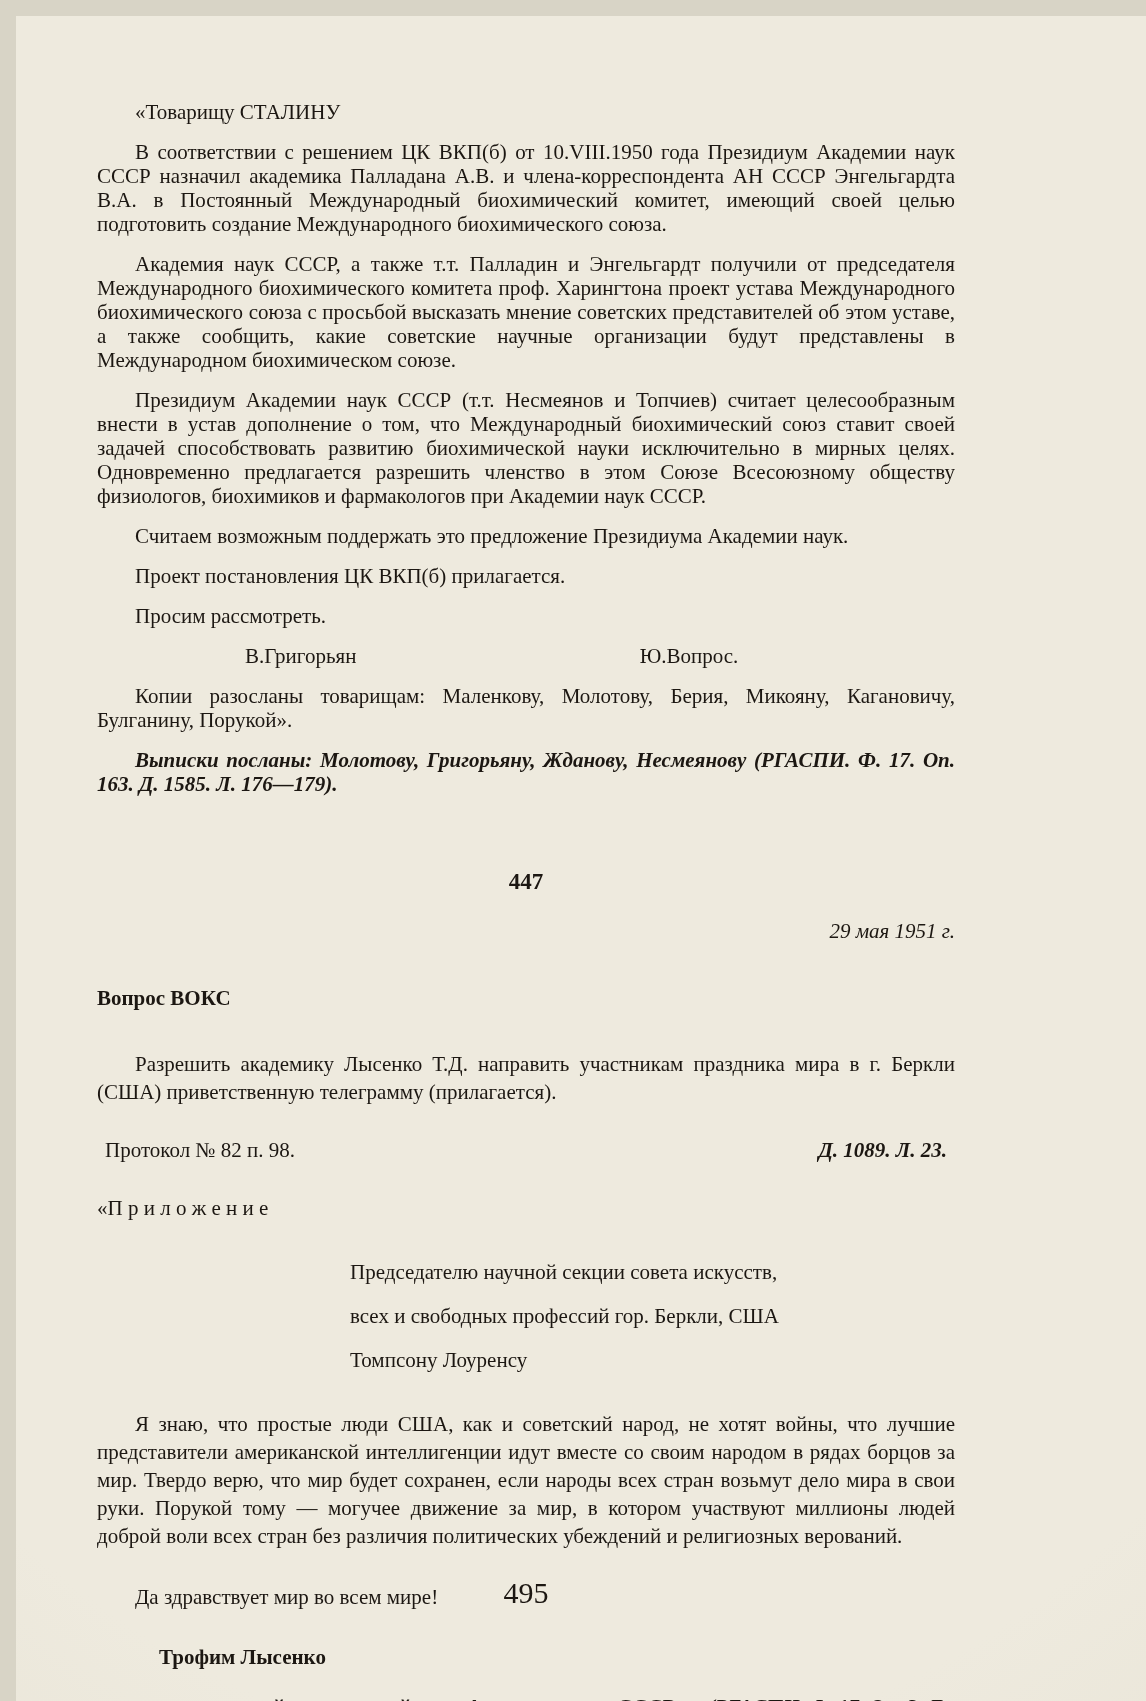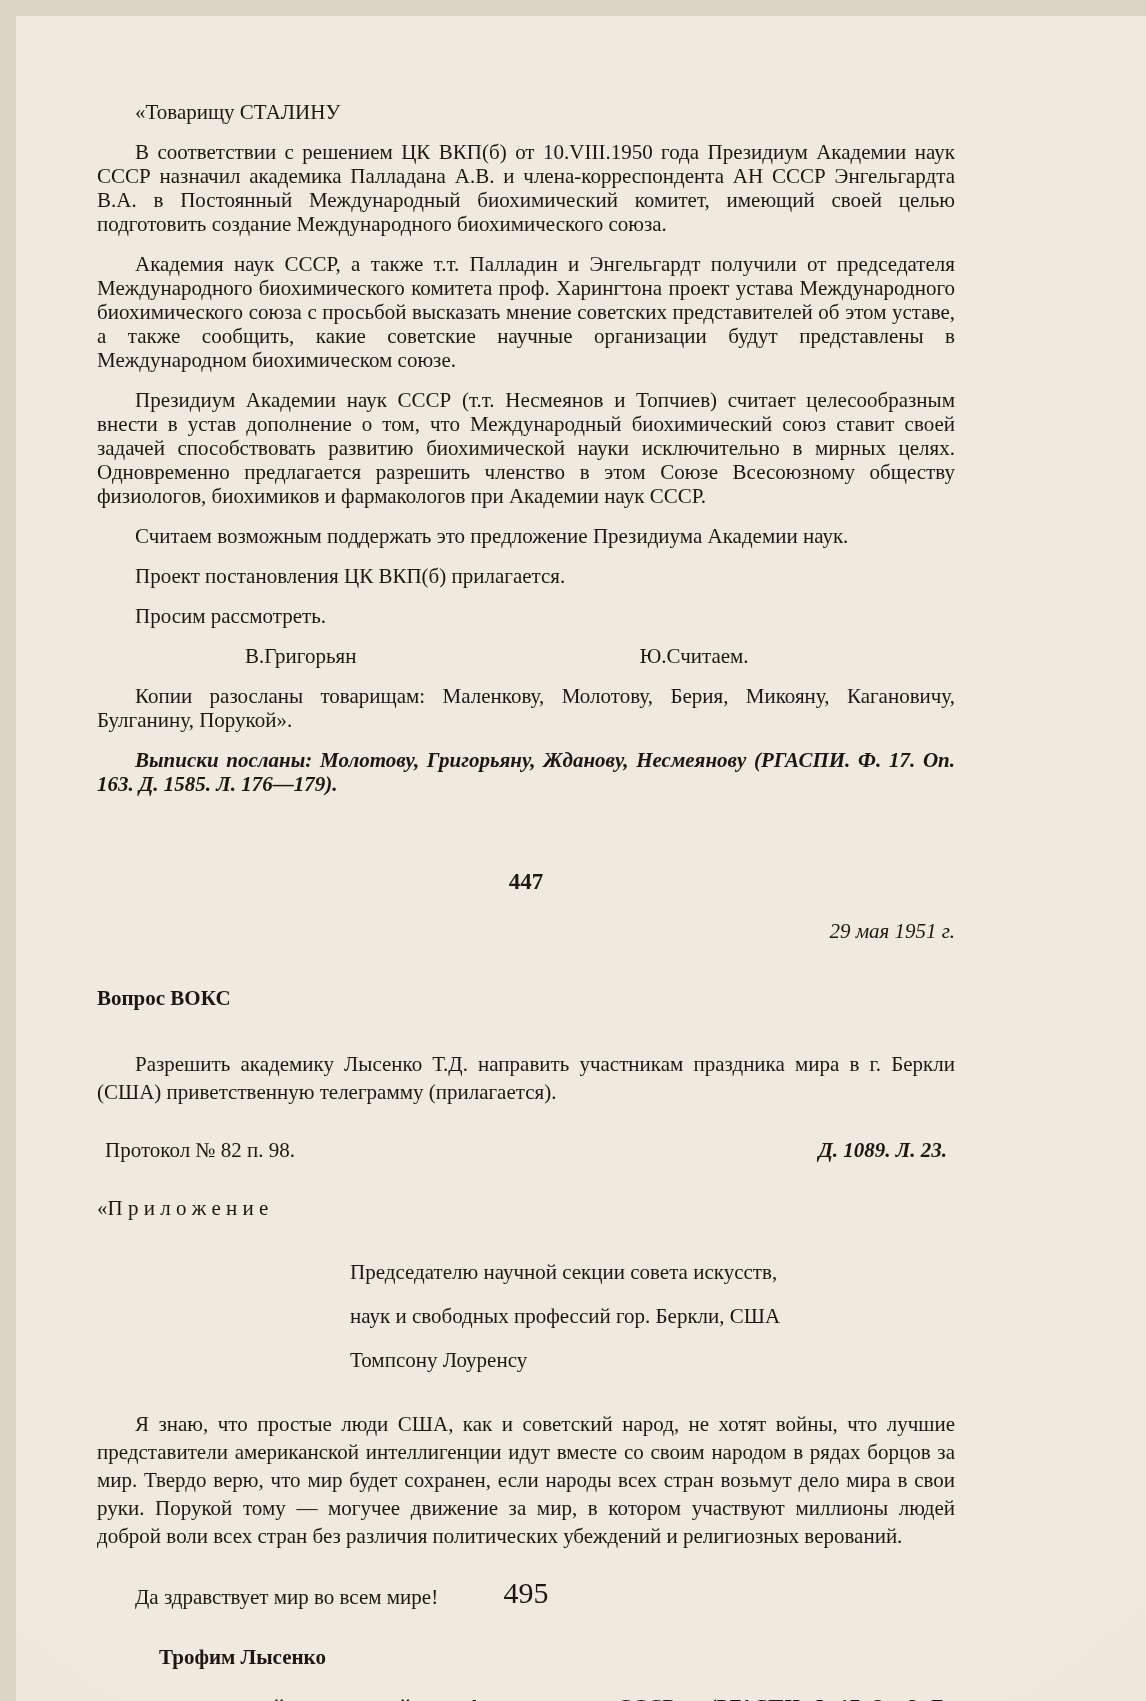--- a/index.html
+++ b/index.html
@@ -118,39 +118,39 @@
     <div class="doc1">
       <p>«Товарищу СТАЛИНУ</p>
       <p>В соответствии с решением ЦК ВКП(б) от 10.VIII.1950 года Президиум Академии наук СССР назначил академика Палладана А.В. и члена-корреспондента АН СССР Энгельгардта В.А. в Постоянный Международный биохимический комитет, имеющий своей целью подготовить создание Международного биохимического союза.</p>
       <p>Академия наук СССР, а также т.т. Палладин и Энгельгардт получили от председателя Международного биохимического комитета проф. Харингтона проект устава Международного биохимического союза с просьбой высказать мнение советских представителей об этом уставе, а также сообщить, какие советские научные организации будут представлены в Международном биохимическом союзе.</p>
       <p>Президиум Академии наук СССР (т.т. Несмеянов и Топчиев) считает целесообразным внести в устав дополнение о том, что Международный биохимический союз ставит своей задачей способствовать развитию биохимической науки исключительно в мирных целях. Одновременно предлагается разрешить членство в этом Союзе Всесоюзному обществу физиологов, биохимиков и фармакологов при Академии наук СССР.</p>
       <p>Считаем возможным поддержать это предложение Президиума Академии наук.</p>
       <p>Проект постановления ЦК ВКП(б) прилагается.</p>
       <p>Просим рассмотреть.</p>
       <div class="sig-row">
         <span class="sig-left">В.Григорьян</span>
-        <span class="sig-right">Ю.Считаем.</span>
+        <span class="sig-right">Ю.Вопрос.</span>
       </div>
       <p>Копии разосланы товарищам: Маленкову, Молотову, Берия, Микояну, Кагановичу, Булганину, Порукой».</p>
       <p class="archival-note">Выписки посланы: Молотову, Григорьяну, Жданову, Несмеянову (РГАСПИ. Ф. 17. Оп. 163. Д. 1585. Л. 176—179).</p>
     </div>
 
     <div class="doc2">
       <div class="doc-number">447</div>
       <div class="doc-date">29 мая 1951 г.</div>
       <div class="doc-heading">Вопрос ВОКС</div>
       <p class="body-par first-par">Разрешить академику Лысенко Т.Д. направить участникам праздника мира в г. Беркли (США) приветственную телеграмму (прилагается).</p>
       <div class="proto-row">
         <span>Протокол № 82 п. 98.</span>
         <span class="bold-italic">Д. 1089. Л. 23.</span>
       </div>
       <div class="attach-label">«П р и л о ж е н и е</div>
       <div class="addressee">
         <div>Председателю научной секции совета искусств,</div>
-        <div>наук и свободных профессий гор. Беркли, США</div>
+        <div>всех и свободных профессий гор. Беркли, США</div>
         <div>Томпсону Лоуренсу</div>
       </div>
       <p class="body-par letter-par">Я знаю, что простые люди США, как и советский народ, не хотят войны, что лучшие представители американской интеллигенции идут вместе со своим народом в рядах борцов за мир. Твердо верю, что мир будет сохранен, если народы всех стран возьмут дело мира в свои руки. Порукой тому — могучее движение за мир, в котором участвуют миллионы людей доброй воли всех стран без различия политических убеждений и религиозных верований.</p>
       <p class="body-par letter-par">Да здравствует мир во всем мире!</p>
       <div class="sig-name">Трофим Лысенко</div>
       <div class="sig-title">
         <span>действительный член Академии наук СССР»</span>
         <span class="bi-ref">(РГАСПИ. Ф. 17. Оп. 3. Д. 1089. Л. 133).</span>
       </div>
     </div>

